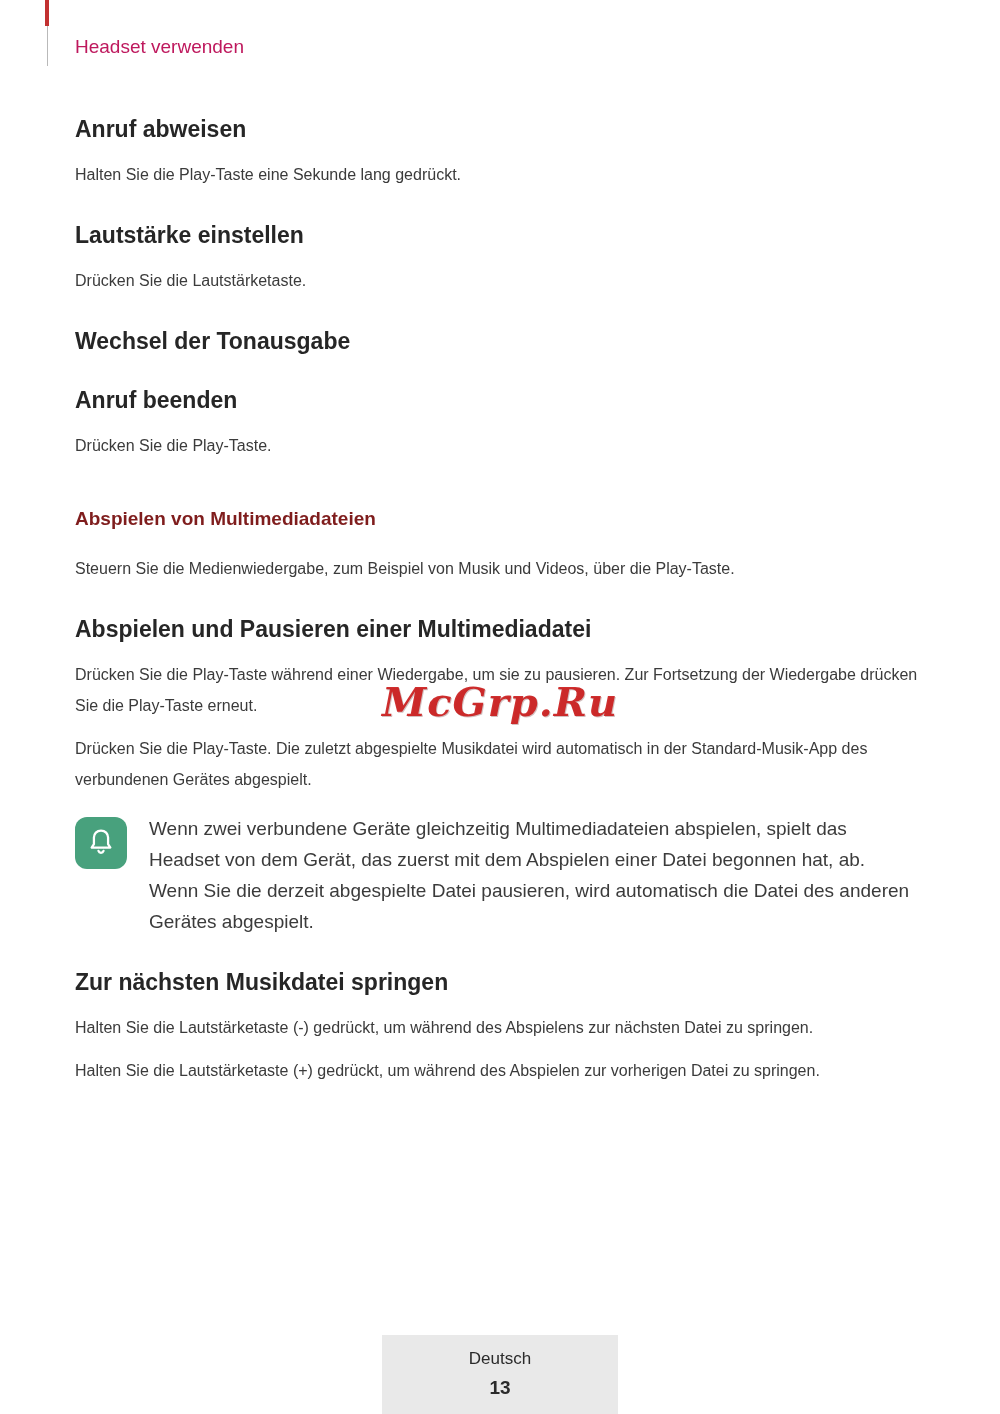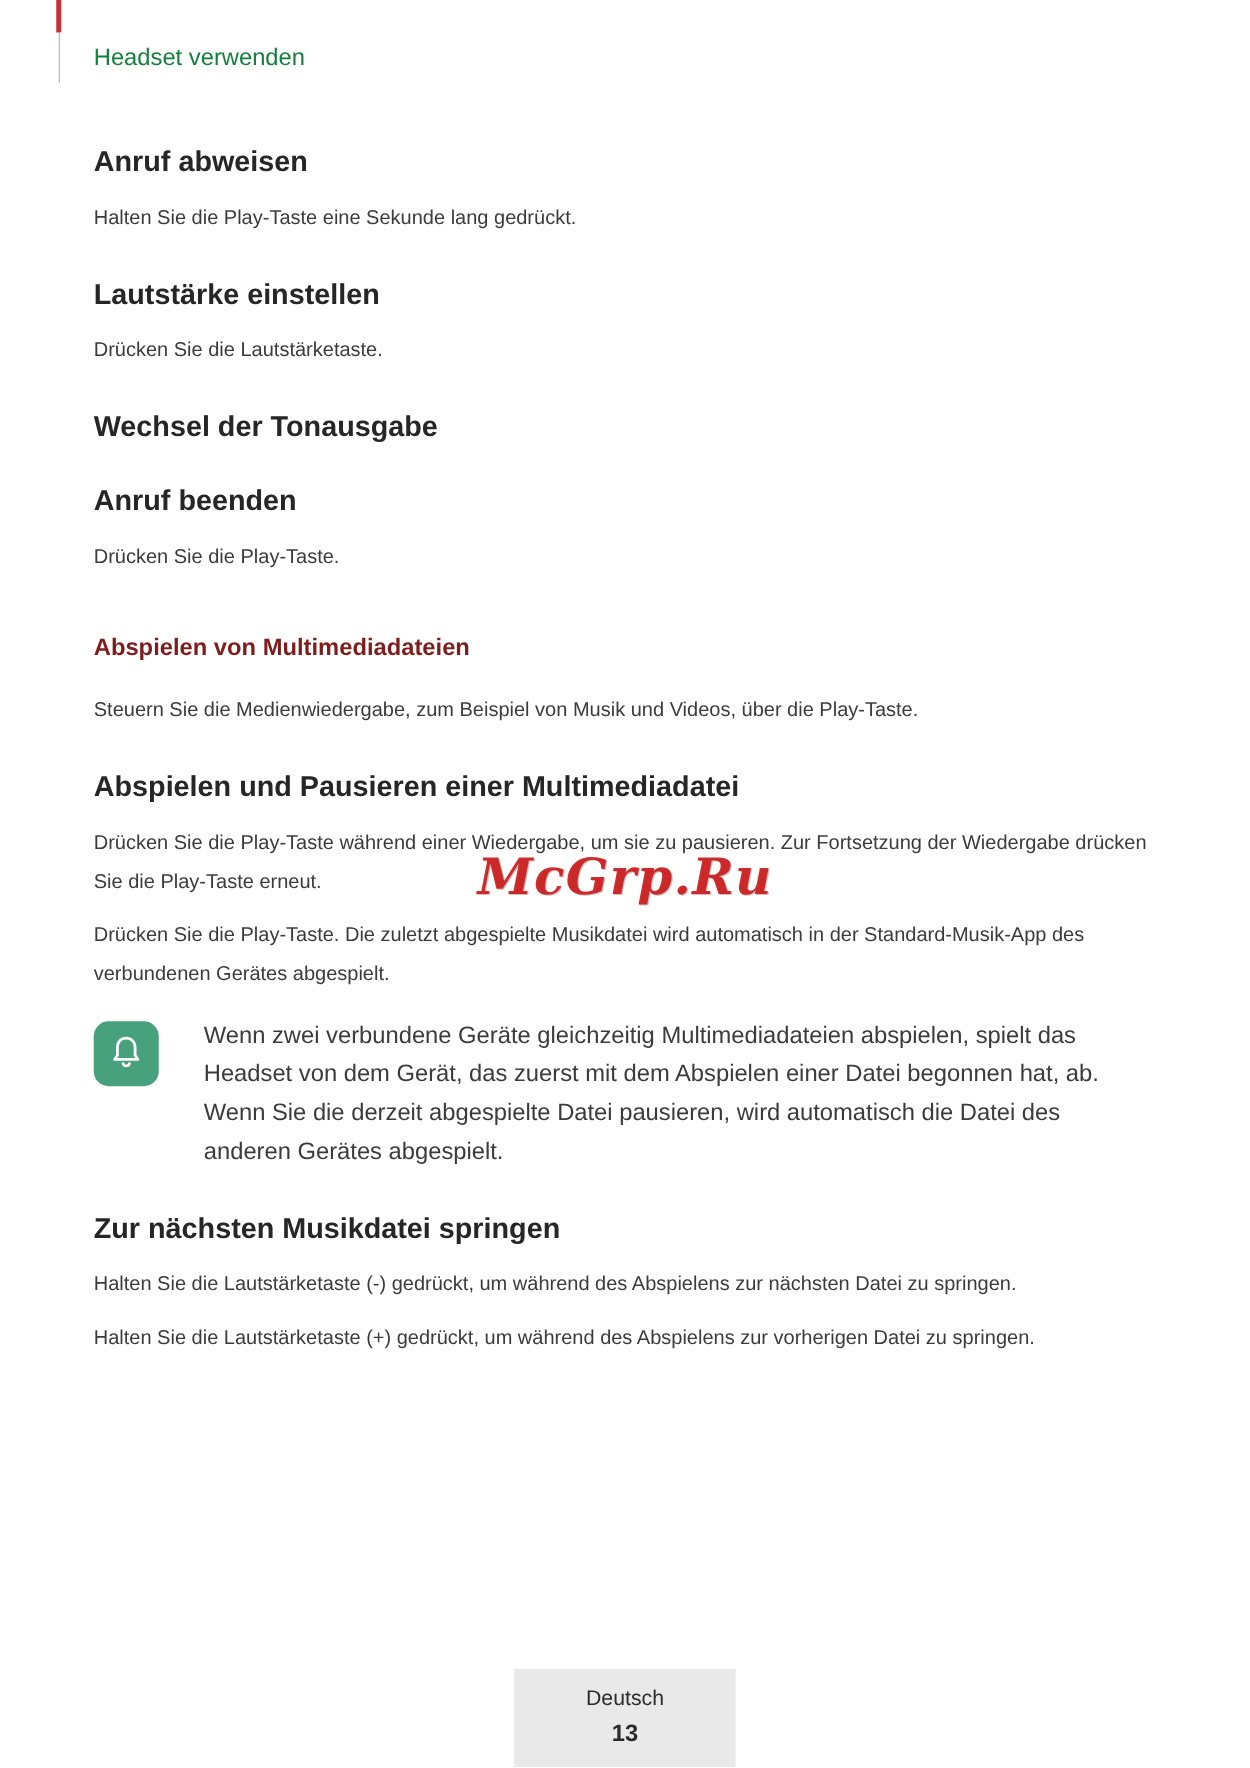--- a/index.html
+++ b/index.html
@@ -28,21 +28,21 @@
     position: absolute;
     left: 47px; top: 26px;
     width: 1px; height: 40px;
     background: #b9b9b9;
   }
 
   .running-header {
     position: absolute;
     left: 75px; top: 36px;
     font-size: 19px;
-    color: #15803d;
+    color: #be185d;
   }
 
   .content {
     position: absolute;
     left: 75px; top: 100px;
     width: 852px;
   }
 
   h2.sub {
     font-size: 23px;
@@ -64,21 +64,21 @@
     font-size: 19px;
     font-weight: 700;
     color: #7f1d1d;
     margin: 40px 0 16px 0;
     line-height: 36px;
   }
 
   .note {
     display: flex;
     align-items: flex-start;
-    gap: 36px;
+    gap: 22px;
     margin: 18px 12px 12px 0;
   }
   .note-icon {
     flex: 0 0 auto;
     width: 52px; height: 52px;
     border-radius: 12px;
     background: #48a17d;
     display: flex;
     align-items: center;
     justify-content: center;
@@ -104,21 +104,21 @@
     text-shadow: 1px 1px 0 rgba(80, 0, 0, 0.25);
     white-space: nowrap;
     pointer-events: none;
     z-index: 5;
   }
 
   .footer {
     position: absolute;
     left: 50%; bottom: 0;
     transform: translateX(-50%);
-    width: 177px; height: 79px;
+    width: 236px; height: 79px;
     background: #e9e9e9;
     text-align: center;
     padding-top: 14px;
   }
   .footer-language {
     font-size: 17px;
     color: #2b2b2b;
   }
   .footer-page {
     font-size: 19px;
@@ -163,21 +163,21 @@
           <path d="M12 3.2c-3 0-5 2.2-5 5v4.6l-1.6 2.4h13.2L17 12.8V8.2c0-2.8-2-5-5-5z" fill="none" stroke="#ffffff" stroke-width="1.6" stroke-linejoin="round"></path>
           <path d="M10.2 17.6a1.9 1.9 0 0 0 3.6 0" fill="none" stroke="#ffffff" stroke-width="1.6" stroke-linecap="round"></path>
         </svg>
       </div>
       <div class="note-text">Wenn zwei verbundene Geräte gleichzeitig Multimediadateien abspielen, spielt das Headset von dem Gerät, das zuerst mit dem Abspielen einer Datei begonnen hat, ab. Wenn Sie die derzeit abgespielte Datei pausieren, wird automatisch die Datei des anderen Gerätes abgespielt.</div>
     </div>
 
     <h2 class="sub">Zur nächsten Musikdatei springen</h2>
     <p class="body">Halten Sie die Lautstärketaste (-) gedrückt, um während des Abspielens zur nächsten Datei zu springen.</p>
 
-    <p class="body">Halten Sie die Lautstärketaste (+) gedrückt, um während des Abspielens zur vorherigen Datei zu springen.</p>
+    <p class="body">Halten Sie die Lautstärketaste (+) gedrückt, um während des Abspielen zur vorherigen Datei zu springen.</p>
 
   </div>
 
   <div class="watermark">McGrp.Ru</div>
 
   <div class="footer">
     <div class="footer-language">Deutsch</div>
     <div class="footer-page">13</div>
   </div>
 

